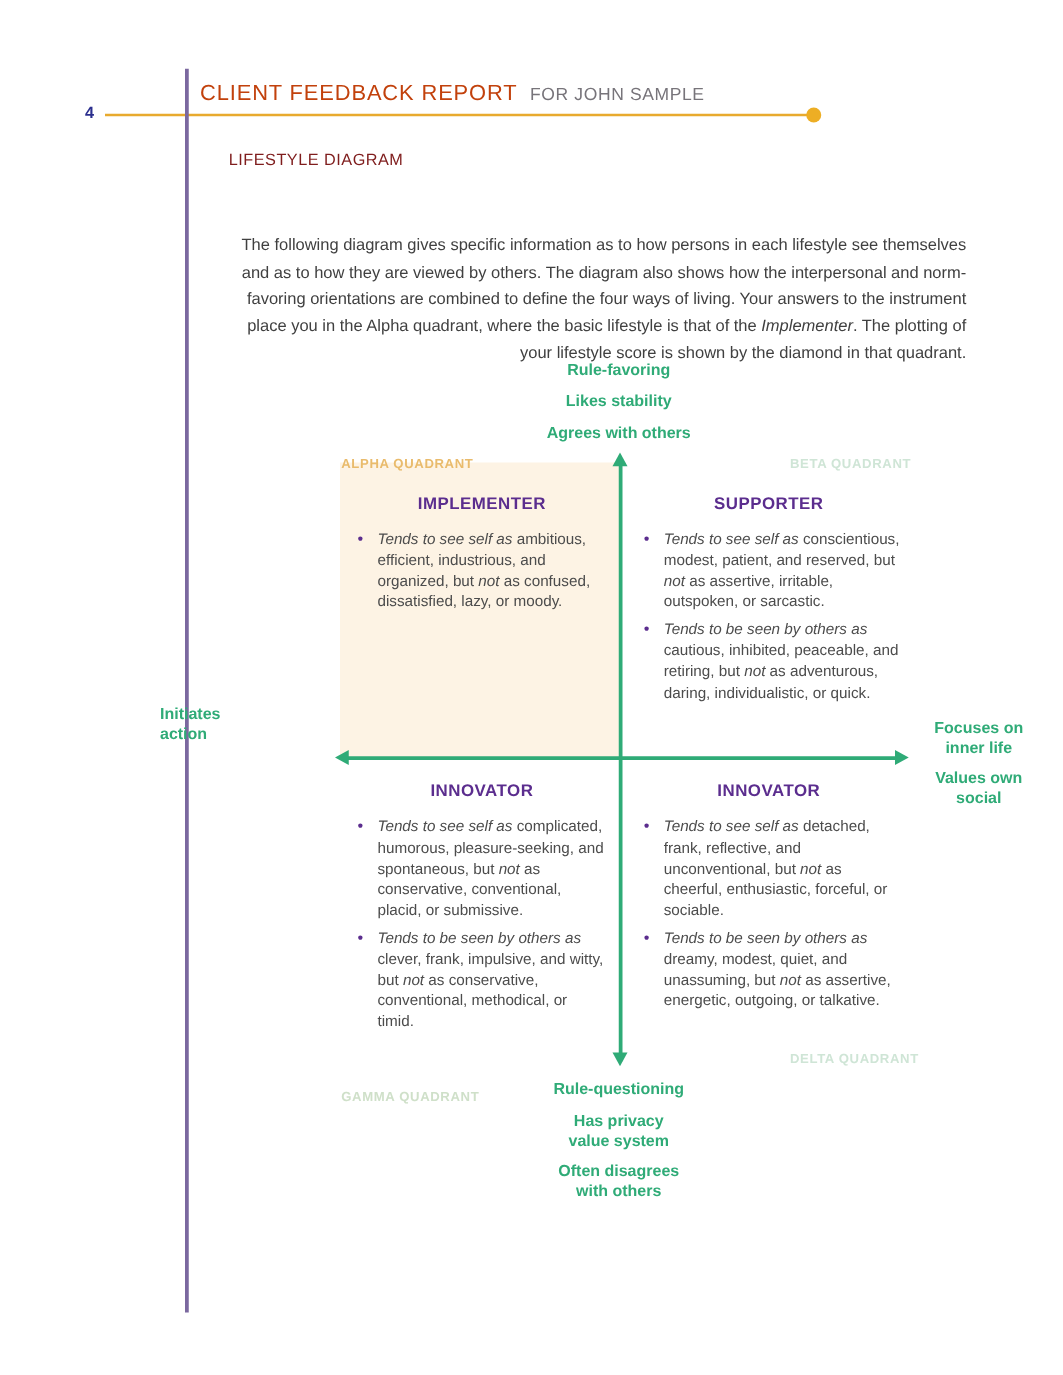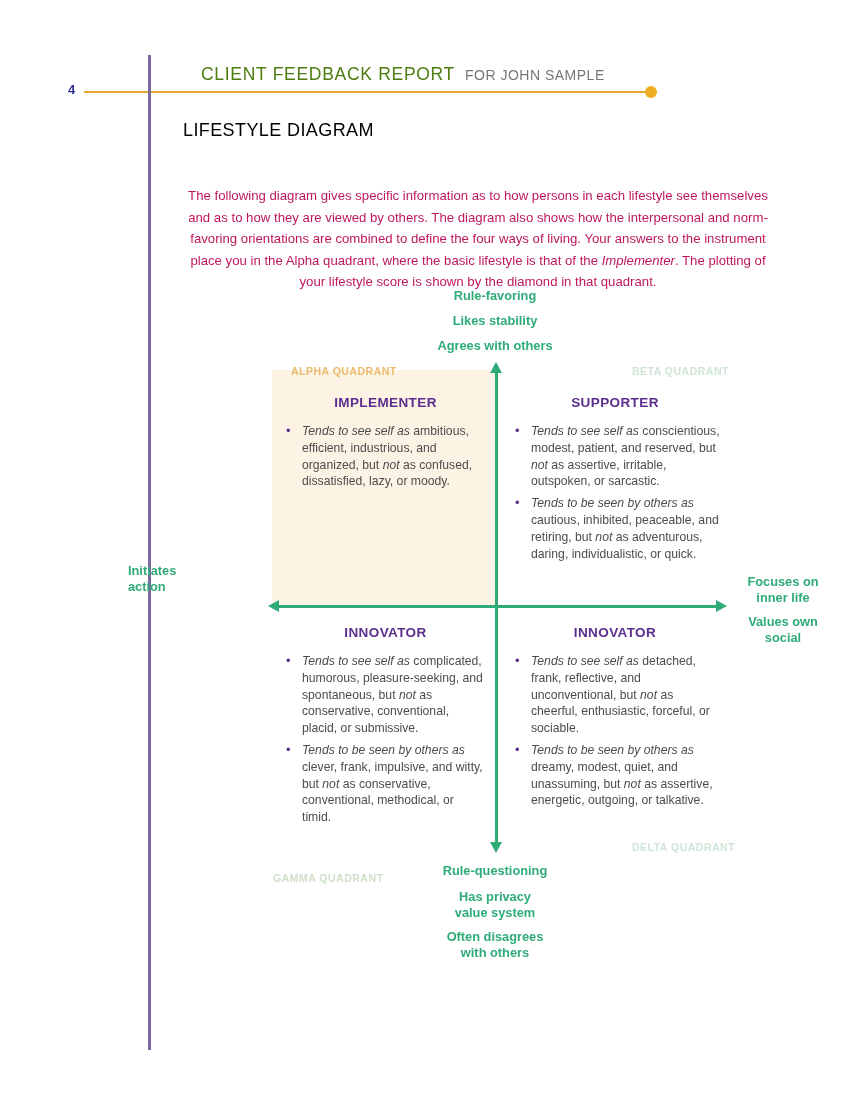--- a/index.html
+++ b/index.html
@@ -55,49 +55,48 @@
   
   .hdr {
     position: absolute;
     left: 160px;
     top: 64px;
     white-space: nowrap;
   }
   .hdr-title {
     font-size: 17.5px;
     letter-spacing: .7px;
-    color: #4d7c0f;
-    margin-left: 41px;
+    color: #c2410c;
   }
   .hdr-sub {
     font-size: 14px;
     letter-spacing: .5px;
     color: #77747a;
     margin-left: 10px;
   }
 
   .section-title {
     position: absolute;
     left: 183px;
     top: 120px;
-    font-size: 18px;
+    font-size: 13px;
     letter-spacing: .4px;
-    color: #000000;
+    color: #7f1d1d;
     text-align: right;
   }
 
   .intro {
     position: absolute;
     left: 183px;
     top: 172px;
     width: 590px;
     font-size: 13.2px;
     line-height: 21.5px;
-    color: #be185d;
-    text-align: center;
+    color: #404040;
+    text-align: right;
   }
   .intro i { font-style: italic; }
 
   
   .diagram {
     position: absolute;
     left: 0;
     top: 0;
     width: 850px;
     height: 1100px;
@@ -181,21 +180,21 @@
 
   .ax-right1 { left: 728px; top: 574px; width: 110px; text-align: center; line-height: 15.5px; }
   .ax-right2 { left: 728px; top: 614px; width: 110px; text-align: center; line-height: 15.5px; }
 
   .quad-tag {
     position: absolute;
     font-size: 10.5px;
     font-weight: bold;
     letter-spacing: .5px;
   }
-  .tag-alpha { left: 291px; top: 365px; color: #e9bb6c; }
+  .tag-alpha { left: 273px; top: 365px; color: #e9bb6c; }
   .tag-beta  { left: 632px; top: 365px; color: #cfe5d6; }
   .tag-gamma { left: 273px; top: 872px; color: #cfe0c9; }
   .tag-delta { left: 632px; top: 841px; color: #cfe5d6; }
 
   .quad-title {
     position: absolute;
     font-size: 13.5px;
     font-weight: bold;
     color: #5b2d8e;
     letter-spacing: .4px;

